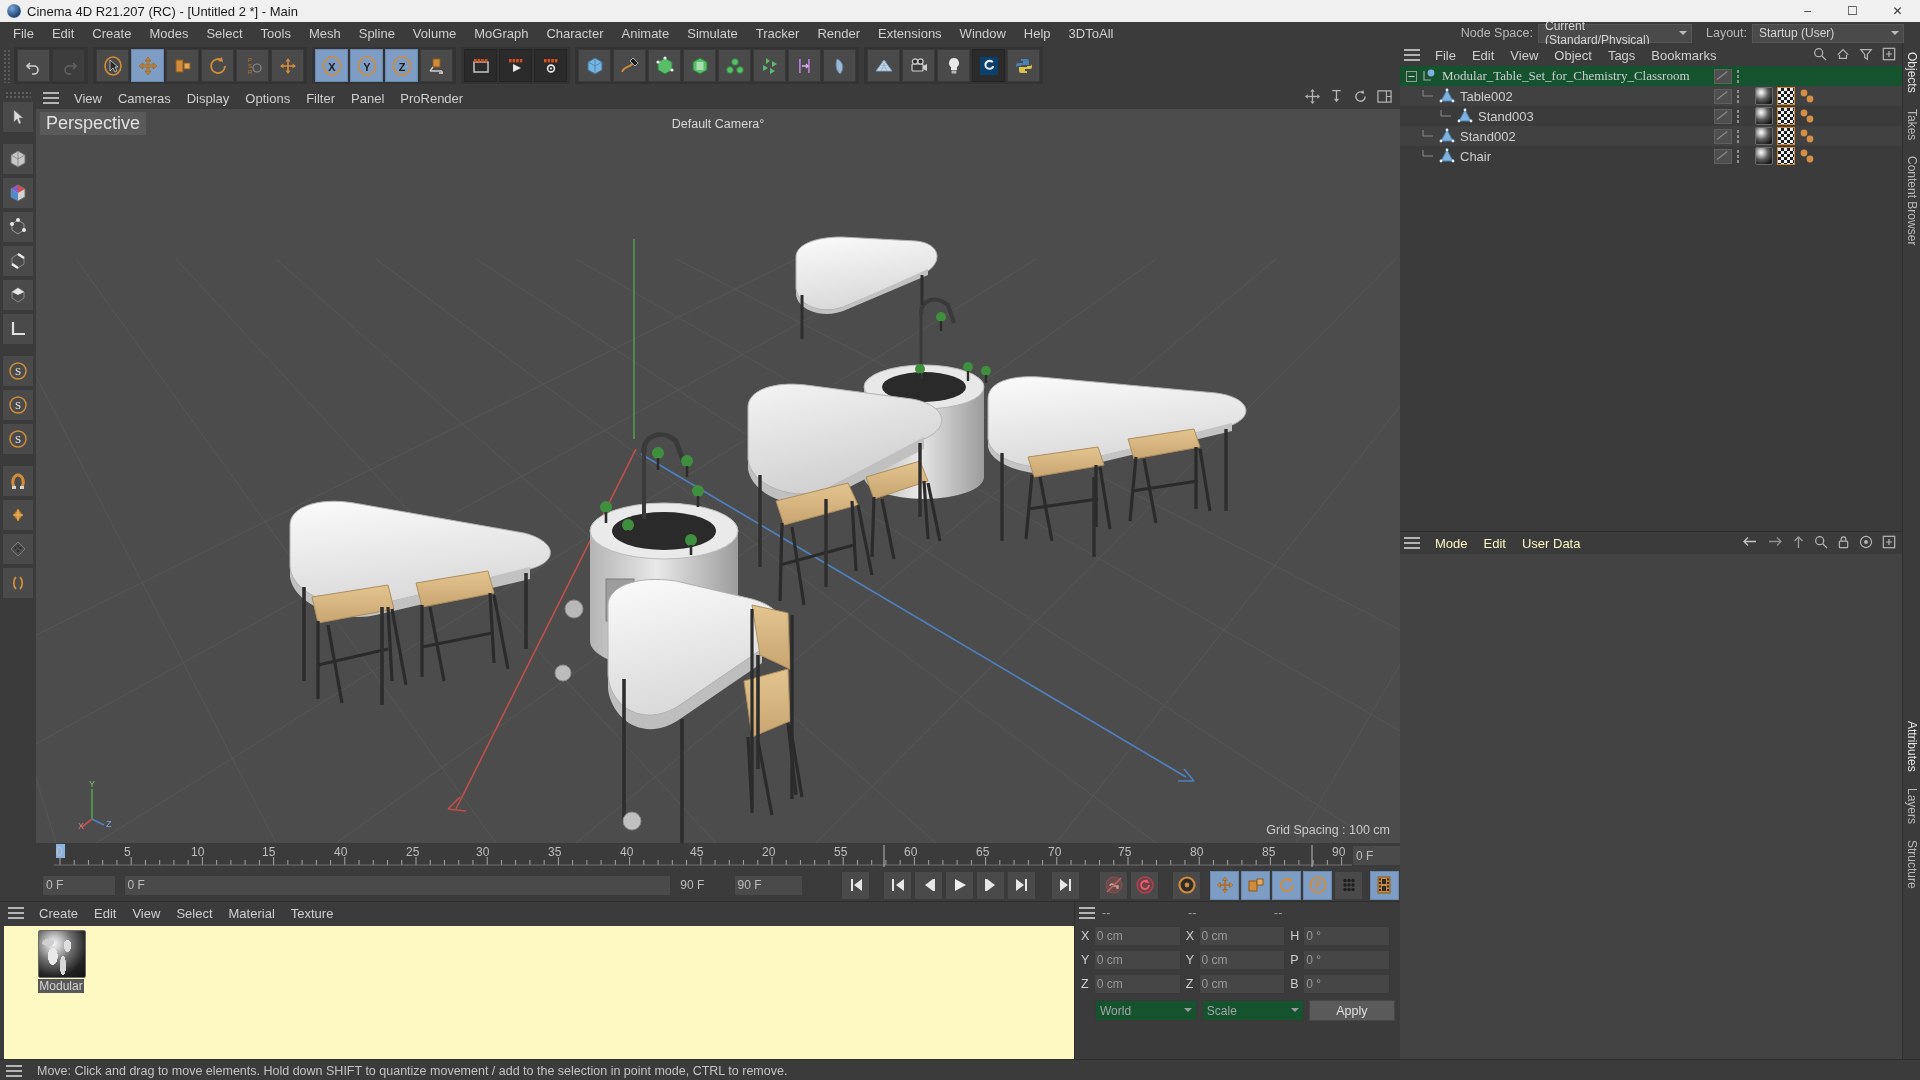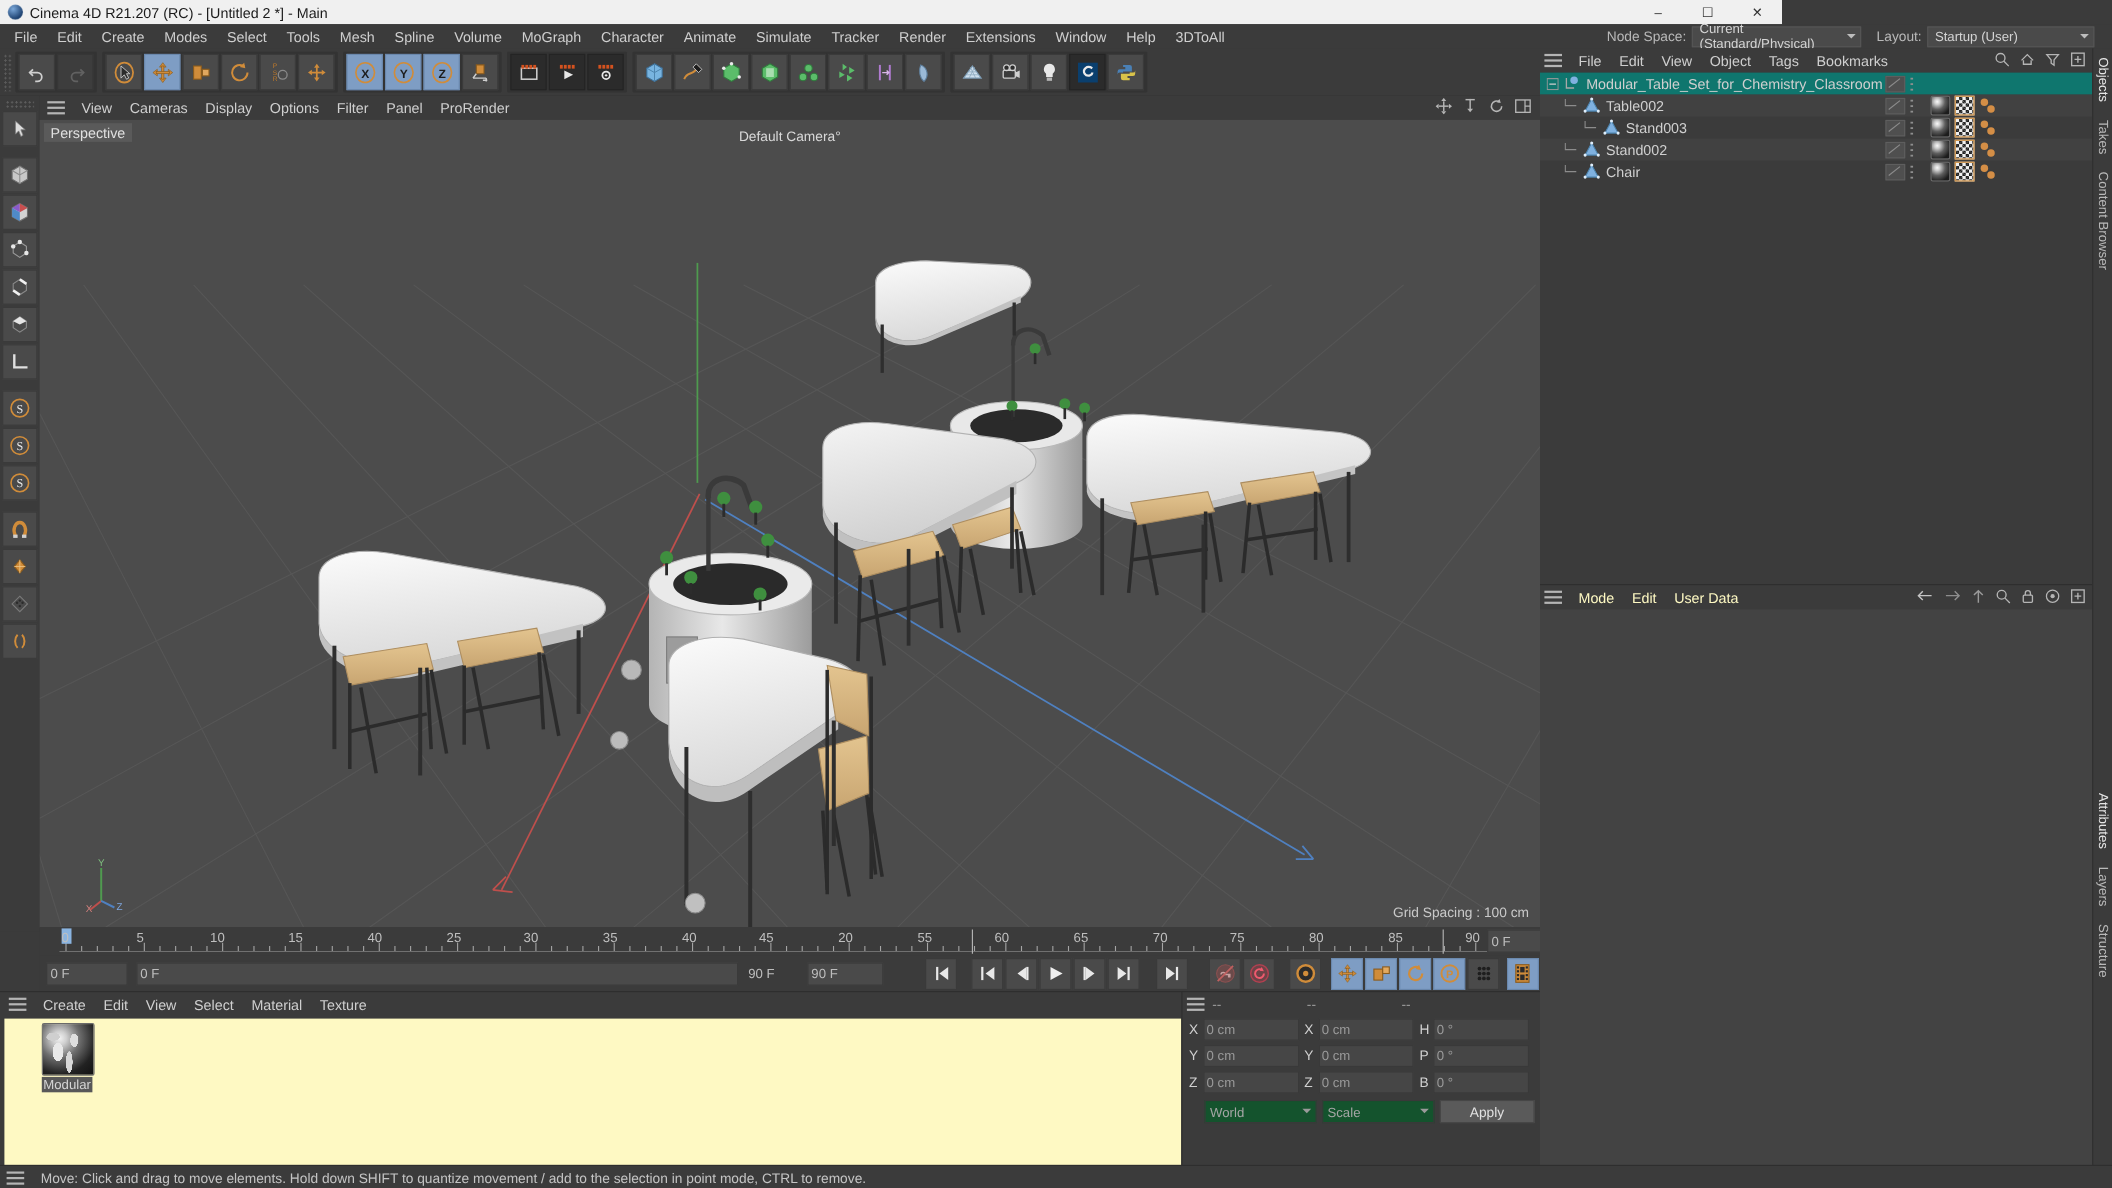--- a/index.html
+++ b/index.html
@@ -8,21 +8,21 @@
     width:1920px;height:1080px;overflow:hidden;
     background:#3b3b3b;
     font-family:"Liberation Sans","DejaVu Sans",sans-serif;
     font-size:14px;color:#c8c8c8;
     -webkit-font-smoothing:antialiased;
   }
   .app{position:relative;width:1920px;height:1080px;}
 
   
   .titlebar{
-    position:absolute;left:0;top:0;width:1620px;height:22px;
+    position:absolute;left:0;top:0;width:1920px;height:22px;
     background:#f0f0f0;color:#1a1a1a;display:flex;align-items:center;
     font-size:13px;
   }
   .titlebar .tb-icon{width:14px;height:14px;margin:0 6px 0 7px;border-radius:50%;
     background:radial-gradient(circle at 35% 30%,#7aa7d9,#1b3f6e 70%);
     box-shadow:inset 0 0 1px #fff;}
   .tb-title{white-space:nowrap;}
   .tb-btns{margin-left:auto;display:flex;height:22px;}
   .tb-btn{width:45px;height:22px;display:flex;align-items:center;justify-content:center;
     font-size:12px;color:#333;}
@@ -74,21 +74,21 @@
     background-image:radial-gradient(#5e5e5e 1px,transparent 1px);background-size:4px 4px;}
 
   
   .viewwrap{position:absolute;left:36px;top:87px;width:1364px;height:756px;background:#3b3b3b;}
   .vmenu{height:22px;display:flex;align-items:center;background:#3b3b3b;font-size:13px;padding-left:3px;}
   .vmenu .mi{padding:2px 8px;color:#cfcfcf;}
   .vmenu .vicons{margin-left:auto;display:flex;align-items:center;gap:9px;padding-right:8px;}
   .viewport{position:absolute;left:0;top:22px;width:1364px;height:734px;
     background:#4c4c4c;overflow:hidden;}
   .vp-label{position:absolute;left:4px;top:3px;background:#5a5a5a;color:#e0e0e0;
-    font-size:13px;padding:1px 6px;z-index:5;}
+    font-size:18px;padding:1px 6px;z-index:5;}
   .vp-cam{position:absolute;left:50%;transform:translateX(-50%);top:8px;color:#d8d8d8;font-size:12.5px;z-index:5;}
   .vp-grid{position:absolute;left:0;top:0;width:100%;height:100%;}
   .vp-spacing{position:absolute;right:10px;bottom:6px;color:#c9c9c9;font-size:12.5px;z-index:5;}
   .axis-gizmo{position:absolute;left:42px;bottom:14px;z-index:5;}
 
   
   .timeline{position:absolute;left:36px;top:843px;width:1364px;height:26px;background:#3b3b3b;}
   .tl-ruler{position:absolute;left:8px;top:0;width:1350px;height:26px;}
   .tl-tick-lbl{position:absolute;font-size:12px;color:#bfbfbf;top:2px;}
   .tl-green{position:absolute;left:12px;top:1px;width:9px;height:14px;background:#8ab4e0;}
@@ -144,21 +144,21 @@
 
   
   .rightpanel{position:absolute;left:1400px;top:44px;width:502px;height:1015px;background:#3b3b3b;}
   .objmgr{position:absolute;left:0;top:0;width:502px;height:487px;background:#3b3b3b;}
   .om-menu{height:22px;display:flex;align-items:center;font-size:13px;}
   .om-menu .mi{padding:2px 8px;color:#cfcfcf;}
   .om-icons{margin-left:auto;display:flex;align-items:center;gap:9px;padding-right:6px;}
   .om-list{position:absolute;left:0;top:22px;width:502px;height:465px;background:#3b3b3b;}
   .om-row{height:20px;display:flex;align-items:center;position:relative;font-size:13px;}
   .om-row.alt{background:#414141;}
-  .om-row.root{background:#0f766e;}
+  .om-row.root{background:#14532d;font-family:Liberation Serif, serif;}
   .om-label{color:#cfcfcf;white-space:nowrap;}
   .om-tagcol{position:absolute;right:162px;display:flex;align-items:center;gap:4px;}
   .om-dots{width:4px;height:14px;background-image:radial-gradient(#8e8e8e 1px,transparent 1px);
     background-size:4px 5px;}
   .om-chip{width:16px;height:13px;background:#4f4f4f;border:1px solid #5e5e5e;position:relative;}
   .om-chip:after{content:"";position:absolute;left:2px;top:9px;width:13px;height:1px;
     background:#8c8c8c;transform:rotate(-38deg);transform-origin:left;}
   .om-mats{position:absolute;right:86px;display:flex;align-items:center;gap:4px;}
   .tag-mat{width:16px;height:16px;border-radius:2px;
     background:radial-gradient(circle at 32% 28%,#fafafa 0%,#cdcdcd 16%,#5e5e5e 45%,#1c1c1c 80%);

